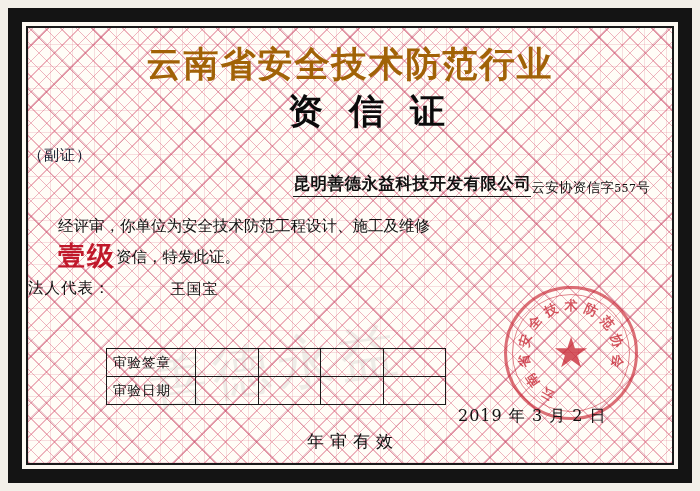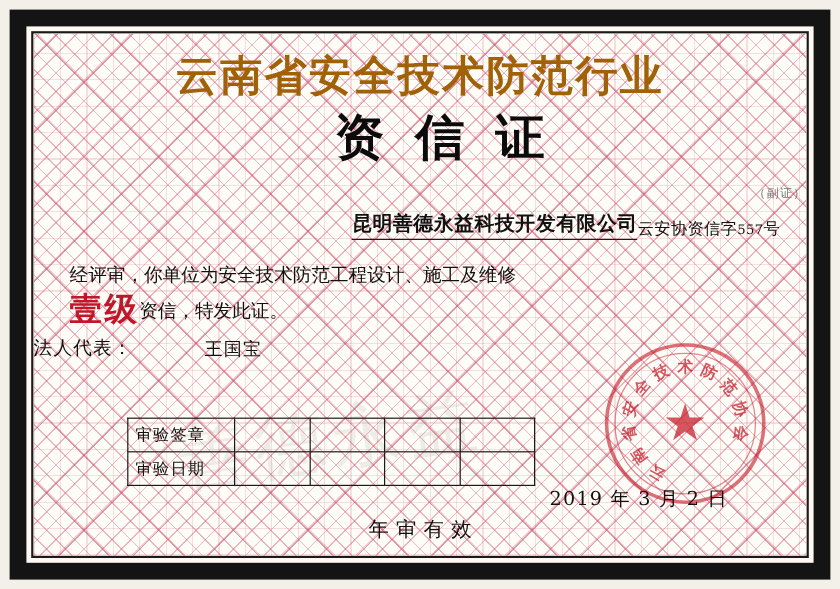--- a/index.html
+++ b/index.html
@@ -84,35 +84,35 @@
     font-family: "DejaVu Serif", serif;
     font-weight: bold;
     font-size: 35px;
     letter-spacing: 2px;
     color: #a16207;
     line-height: 1.15;
   }
   .title-line2 {
     font-family: "DejaVu Serif", serif;
     font-weight: bold;
-    font-size: 41px;
+    font-size: 35px;
     letter-spacing: 26px;
     padding-left: 26px;
     color: #0b0b0b;
     line-height: 1.3;
     margin-top: 4px;
     margin-left: 33px;
   }
   .subtitle {
-    text-align: right;
-    font-family: "DejaVu Serif", serif;
-    font-size: 10px;
+    text-align: left;
+    font-family: "DejaVu Serif", serif;
+    font-size: 15px;
     margin-top: 12px;
     letter-spacing: 1px;
-    color: #737373;
+    color: #0f172a;
   }
 
   .row-holder {
     display: flex;
     justify-content: flex-end;
     align-items: flex-end;
     margin-top: 8px;
     padding: 0 22px 0 28px;
   }
   .company {

